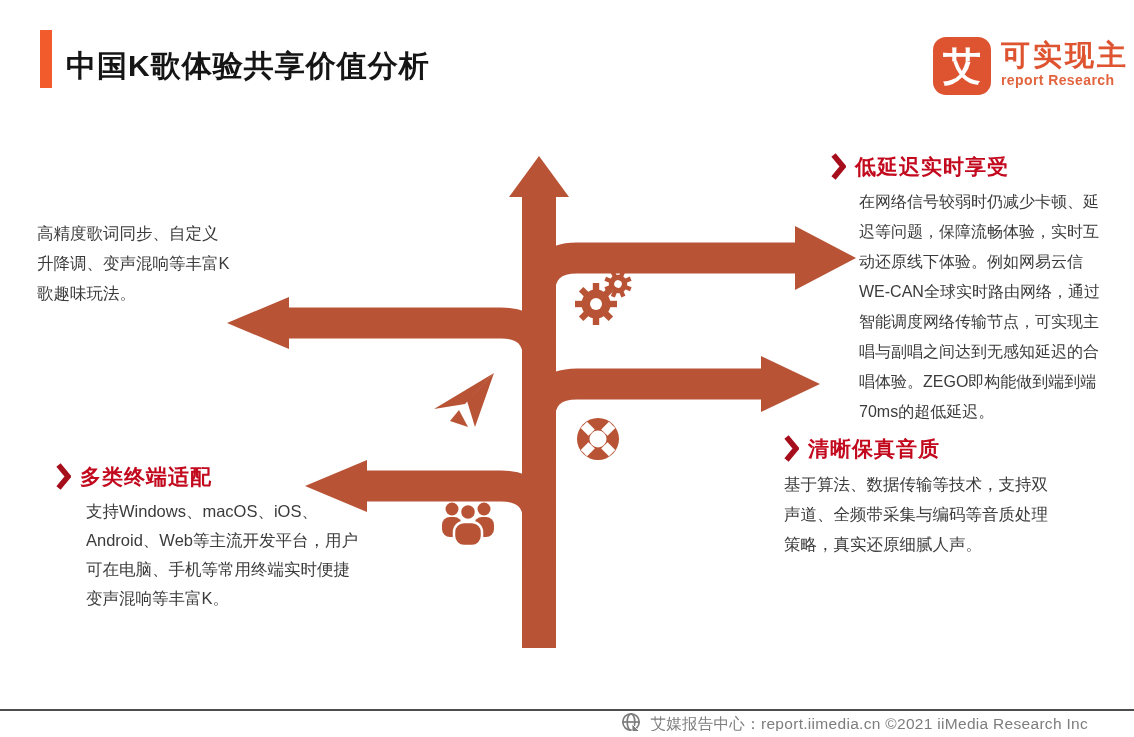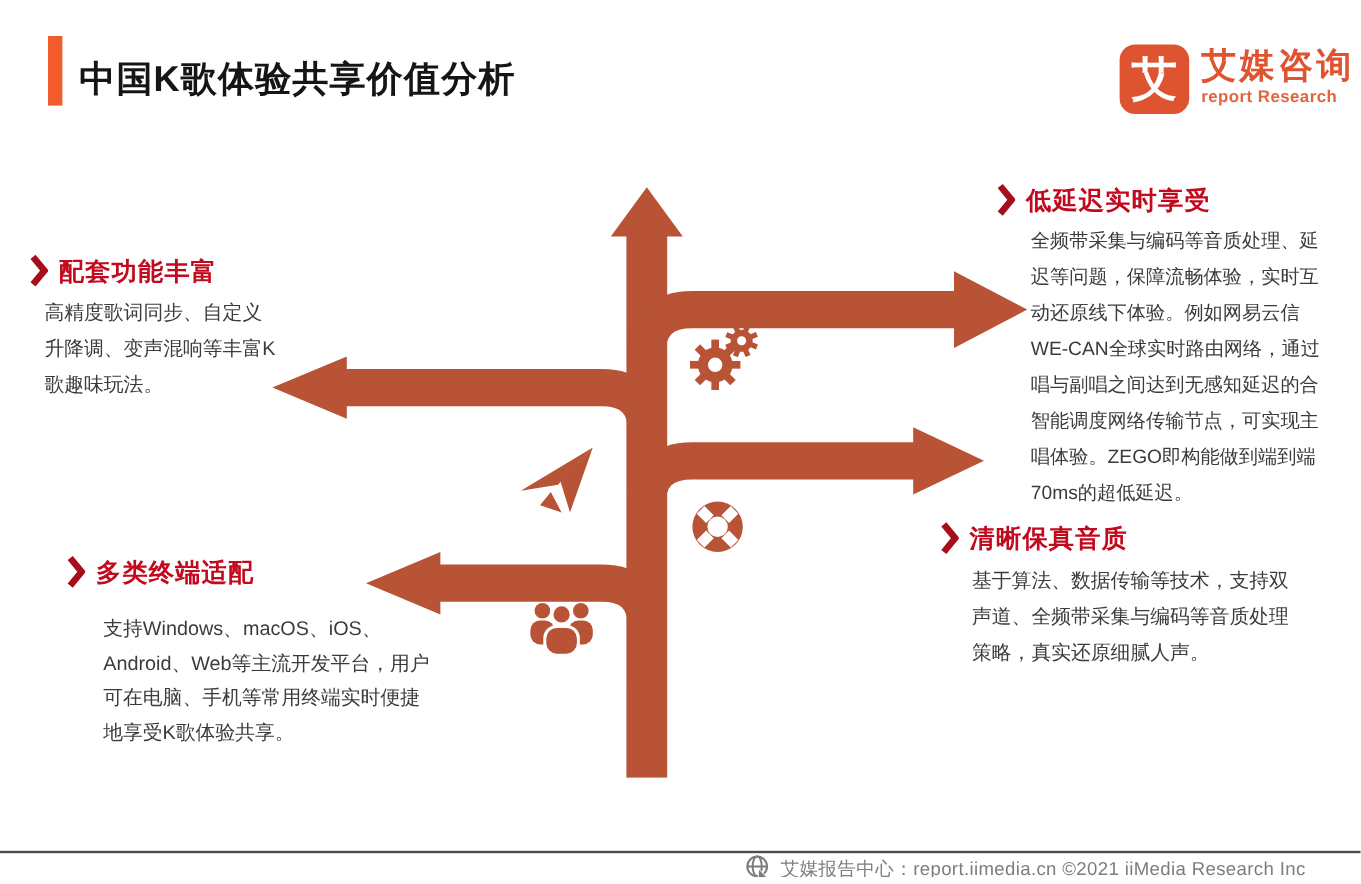--- a/index.html
+++ b/index.html
@@ -20,41 +20,41 @@
   .tree{position:absolute;left:0;top:0;z-index:1;}
   
   .vblock{position:absolute;z-index:2;}
   .vhead{display:flex;align-items:flex-start;}
   .chev{flex:0 0 auto;margin-right:9px;}
   .vtitle{margin:0;font-size:21px;font-weight:bold;color:#C2091D;letter-spacing:1px;white-space:nowrap;}
   .vbody{color:#3B3B3B;white-space:nowrap;}
   .vbody .ln{white-space:nowrap;}
   .b1 .vbody{margin-left:28px;margin-top:6px;font-size:16px;line-height:30px;}
   .b2 .vbody{margin-left:12px;margin-top:6px;font-size:16.5px;line-height:30px;}
-  .b3 .vbody{margin-left:30px;margin-top:19px;font-size:16.5px;line-height:29px;}
-  .b4 .vbody{margin-left:26px;margin-top:6px;font-size:16.5px;line-height:30px;}
+  .b3 .vbody{margin-left:30px;margin-top:6px;font-size:16.5px;line-height:29px;}
+  .b4 .vbody{margin-top:6px;font-size:16.5px;line-height:30px;}
   
   .footer-line{position:absolute;left:0;top:709px;width:1134px;height:2px;background:#4D4D4D;z-index:3;}
   .footer{position:absolute;right:46px;top:712px;display:flex;align-items:center;z-index:3;}
   .footer-text{margin-left:7px;font-size:15.5px;color:#7D7D7D;letter-spacing:0.3px;white-space:nowrap;}
 </style>
 </head>
 <body>
 
 <div class="canvas">
 
   <div>
     <div class="accent-bar"></div>
     <h1 class="page-title">中国K歌体验共享价值分析</h1>
     <div class="logo">
       <div class="logo-box">
         <span class="logo-glyph">艾</span>
       </div>
       <div class="logo-text">
-        <div class="logo-cn">艾媒咨询</div>
+        <div class="logo-cn">可实现主</div>
         <div class="logo-en">report Research</div>
       </div>
     </div>
   </div>
 
   <svg class="tree" width="1134" height="737" viewBox="0 0 1134 737">
 
     <g fill="#B85335">
       <rect x="522" y="190" width="34" height="458"></rect>
       <polygon points="509,197 569,197 539,156"></polygon>
@@ -134,57 +134,51 @@
   </svg>
 
   <section class="vblock b1" style="left:831px;top:153px;">
     <div class="vhead">
       <svg class="chev" width="15" height="27" viewBox="0 0 15 27">
         <polyline points="2.5,2 12,13.5 2.5,25" fill="none" stroke="#A60E1C" stroke-width="5.5"></polyline>
       </svg>
       <h2 class="vtitle">低延迟实时享受</h2>
     </div>
     <div class="vbody">
-      <div class="ln">全频带采集与编码等音质处理、延</div>
+      <div class="ln">在网络信号较弱时仍减少卡顿、延</div>
       <div class="ln">迟等问题，保障流畅体验，实时互</div>
       <div class="ln">动还原线下体验。例如网易云信</div>
       <div class="ln">WE-CAN全球实时路由网络，通过</div>
+      <div class="ln">智能调度网络传输节点，可实现主</div>
       <div class="ln">唱与副唱之间达到无感知延迟的合</div>
-      <div class="ln">智能调度网络传输节点，可实现主</div>
       <div class="ln">唱体验。ZEGO即构能做到端到端</div>
       <div class="ln">70ms的超低延迟。</div>
     </div>
   </section>
 
   <section class="vblock b2" style="left:25px;top:212px;">
-    <div class="vhead">
-      <svg class="chev" width="15" height="27" viewBox="0 0 15 27">
-        <polyline points="2.5,2 12,13.5 2.5,25" fill="none" stroke="#A60E1C" stroke-width="5.5"></polyline>
-      </svg>
-      <h2 class="vtitle">配套功能丰富</h2>
-    </div>
     <div class="vbody">
       <div class="ln">高精度歌词同步、自定义</div>
       <div class="ln">升降调、变声混响等丰富K</div>
       <div class="ln">歌趣味玩法。</div>
     </div>
   </section>
 
   <section class="vblock b3" style="left:56px;top:463px;">
     <div class="vhead">
       <svg class="chev" width="15" height="27" viewBox="0 0 15 27">
         <polyline points="2.5,2 12,13.5 2.5,25" fill="none" stroke="#A60E1C" stroke-width="5.5"></polyline>
       </svg>
       <h2 class="vtitle">多类终端适配</h2>
     </div>
     <div class="vbody">
       <div class="ln">支持Windows、macOS、iOS、</div>
       <div class="ln">Android、Web等主流开发平台，用户</div>
       <div class="ln">可在电脑、手机等常用终端实时便捷</div>
-      <div class="ln">地享受K歌体验共享。</div>
+      <div class="ln">变声混响等丰富K。</div>
     </div>
   </section>
 
   <section class="vblock b4" style="left:784px;top:435px;">
     <div class="vhead">
       <svg class="chev" width="15" height="27" viewBox="0 0 15 27">
         <polyline points="2.5,2 12,13.5 2.5,25" fill="none" stroke="#A60E1C" stroke-width="5.5"></polyline>
       </svg>
       <h2 class="vtitle">清晰保真音质</h2>
     </div>

